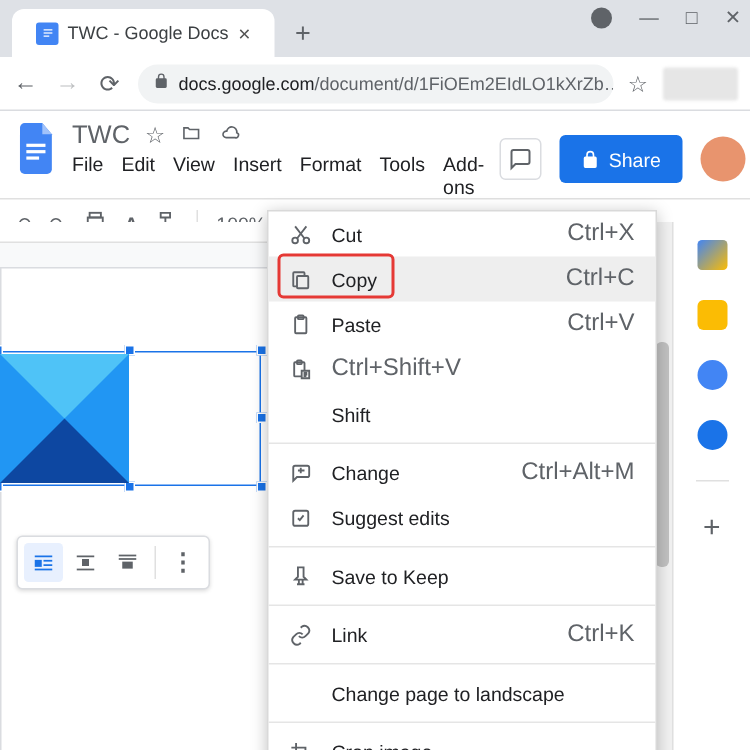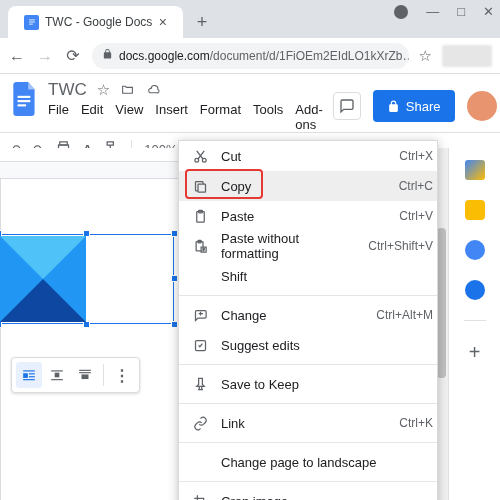--- a/index.html
+++ b/index.html
@@ -65,26 +65,26 @@
   .img-tb-sep{width:1px;background:#e0e0e0;margin:2px 3px;}
 
   
   .side-panel{position:absolute;right:0;top:148px;bottom:0;width:52px;background:#fff;border-left:1px solid #e0e0e0;display:flex;flex-direction:column;align-items:center;gap:20px;padding-top:12px;}
   .side-ico{width:20px;height:20px;border-radius:3px;}
   .scrollbar{position:absolute;right:52px;top:148px;bottom:0;width:14px;background:#f1f1f1;}
   .scroll-thumb{position:absolute;right:2px;top:80px;width:9px;height:150px;background:#c1c1c1;border-radius:4px;}
 
   
   .context-menu{position:absolute;top:140px;left:178px;width:260px;background:#fff;border:1px solid #d9d9d9;box-shadow:0 2px 10px rgba(0,0,0,.25);font-size:13px;color:#202124;z-index:50;}
-  .menu-item{display:flex;align-items:center;height:30px;padding:0 4px 0 12px;gap:12px;position:relative;}
+  .menu-item{display:flex;align-items:center;height:30px;padding:0 14px 0 12px;gap:12px;position:relative;}
   .menu-item.hover{background:#eeeeee;}
   .menu-item .mi-icon{width:18px;color:#5f6368;display:flex;align-items:center;justify-content:center;}
   .menu-item .mi-icon svg{width:15px;height:15px;}
   .menu-item .label{flex:1;}
-  .menu-item .shortcut{color:#5f6368;font-size:12px;}
+  .menu-item .shortcut{color:#5f6368;font-size:16px;}
   .menu-sep{height:1px;background:#e5e5e5;margin:4px 0;}
   .highlight-box{position:absolute;border:2.5px solid #e53935;border-radius:4px;pointer-events:none;}
 
 </style>
 </head>
 <body>
 
 <div class="browser-bar">
   <div class="tab">
     <span class="favicon">
@@ -292,21 +292,20 @@
     </div>
     <div class="menu-item">
       <span class="mi-icon">
         <svg viewBox="0 0 24 24" fill="none" stroke="#5f6368" stroke-width="2">
           <rect x="5" y="4" width="11" height="15" rx="1"></rect>
           <rect x="8" y="2" width="5" height="4" rx="1"></rect>
           <path d="M13 13h8v8h-8z" fill="#fff"></path>
           <path d="M15 15h4M15 17h4M15 19h3"></path>
         </svg>
       </span>
-      <span class="label">Paste without formatting</span>
       <span class="shortcut">Ctrl+Shift+V</span>
     </div>
     <div class="menu-item">
       <span class="mi-icon"></span>
       <span class="label">Shift</span>
     </div>
     <div class="menu-sep"></div>
     <div class="menu-item">
       <span class="mi-icon">
         <svg viewBox="0 0 24 24" fill="none" stroke="#5f6368" stroke-width="2">

